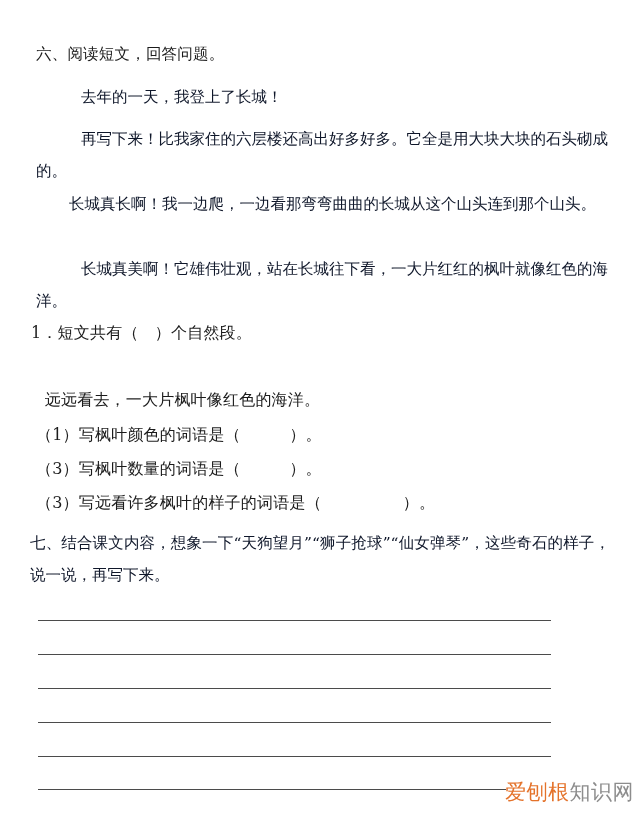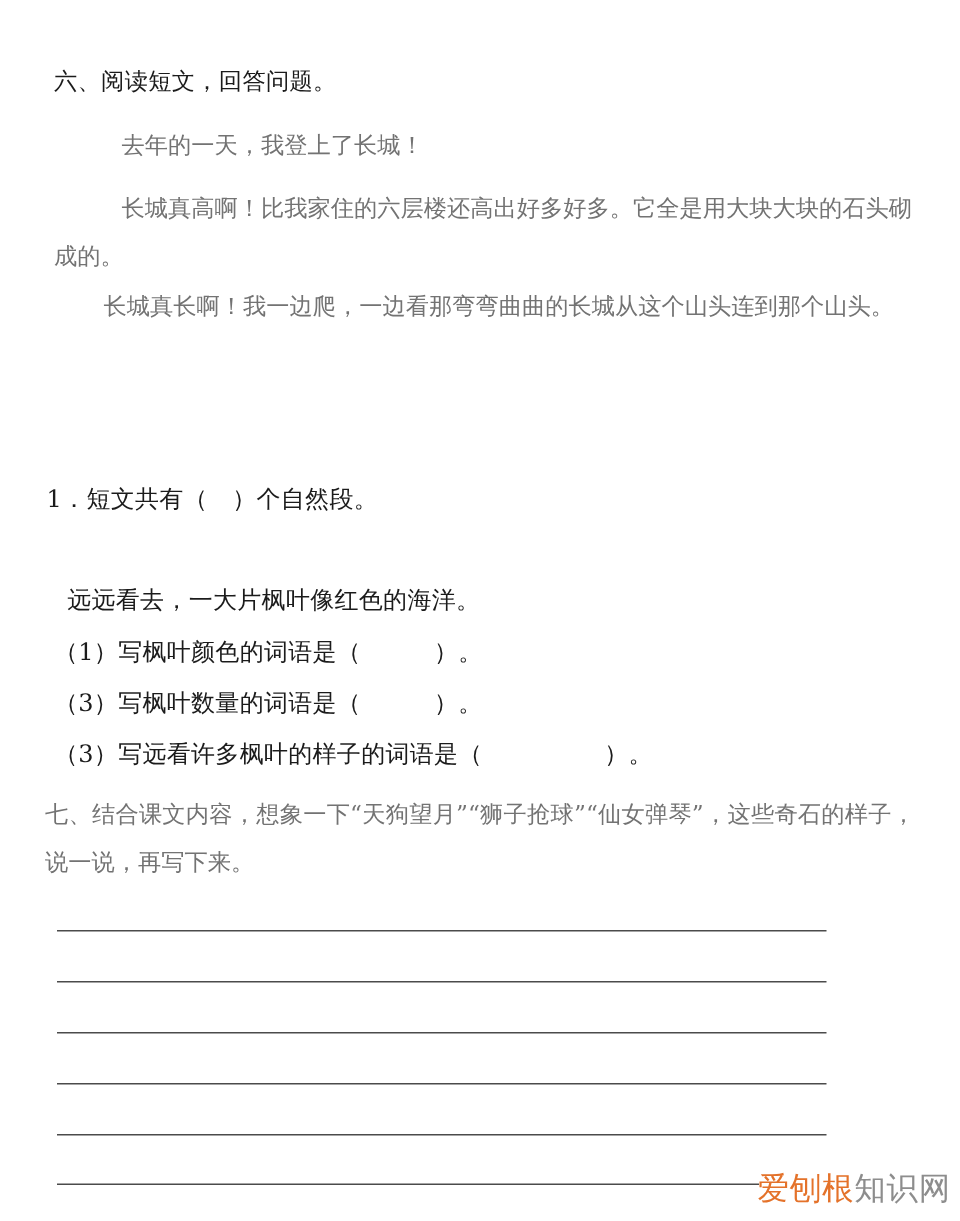--- a/index.html
+++ b/index.html
@@ -30,21 +30,21 @@
     white-space: nowrap;
     font-size: 16px;
     letter-spacing: 0.2px;
     line-height: 1;
     color: #1b1b1b;
   }
   .block {
     position: absolute;
     font-size: 15.5px;
     line-height: 32px;
-    color: #737373;
+    color: #0f172a;
     text-align: justify;
     text-justify: inter-ideograph;
   }
 
   .heading {
     font-size: 15.5px;
   }
 
   .indent-2 {
     text-indent: 2.9em;
@@ -78,24 +78,25 @@
 </style>
 </head>
 <body>
 
 <div class="page">
 
   <div class="line heading" style="left:36px; top:47px;">六、阅读短文，回答问题。</div>
 
   <div class="block indent-2" style="left:36px; top:81px; width:572px;">去年的一天，我登上了长城！</div>
 
-  <div class="block indent-2" style="left:36px; top:123px; width:572px;">长城真高啊！比我家住的六层楼还高出好多好多。它全是用大块大块的石头砌成的。</div>
+  <div class="block indent-2" style="left:36px; top:123px; width:572px;">再写下来！比我家住的六层楼还高出好多好多。它全是用大块大块的石头砌成的。</div>
 
   <div class="block indent-2" style="left:24px; top:188px; width:572px;">长城真长啊！我一边爬，一边看那弯弯曲曲的长城从这个山头连到那个山头。</div>
 
+  <div class="block indent-2" style="left:36px; top:253px; width:572px;">长城真美啊！它雄伟壮观，站在长城往下看，一大片红红的枫叶就像红色的海洋。</div>
 
   <div class="line" style="left:31px; top:325px;">
     <span class="num">1．</span><span>短文共有（　）个自然段。</span>
   </div>
 
 
   <div class="line indent-1" style="left:36px; top:392px;">远远看去，一大片枫叶像红色的海洋。</div>
 
   <div class="line" style="left:36px; top:427px;">（1）写枫叶颜色的词语是（　　　）。</div>
 

